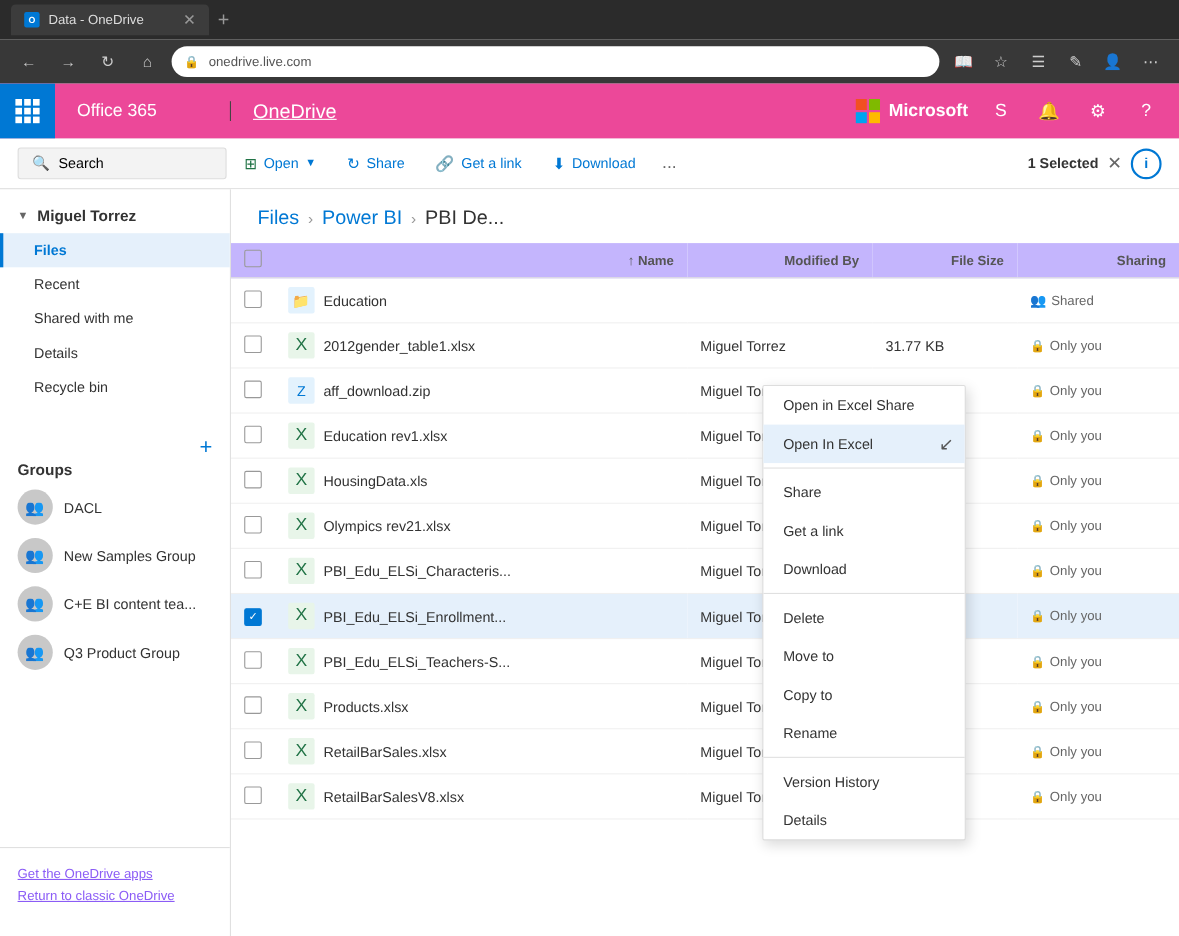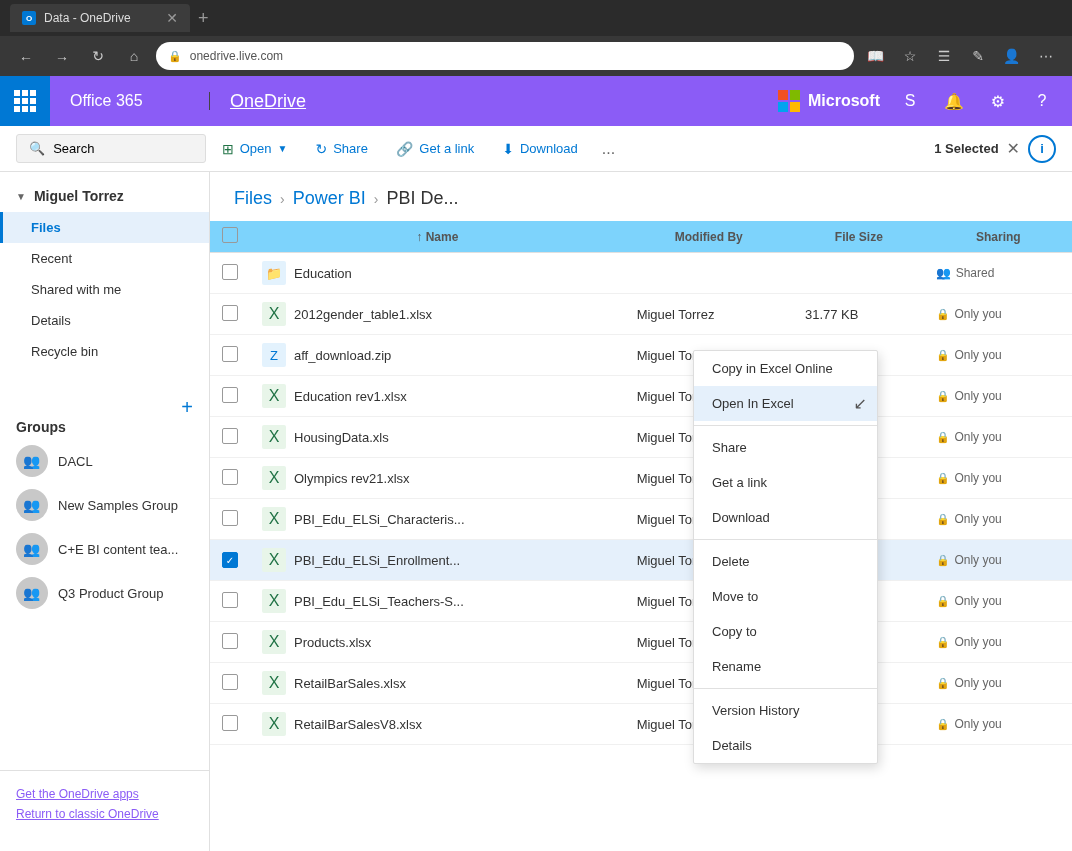--- a/index.html
+++ b/index.html
@@ -12,21 +12,21 @@
     .browser-tab .tab-title { flex: 1; white-space: nowrap; overflow: hidden; text-overflow: ellipsis; }
     .browser-tab .close-tab { color: #999; font-size: 14px; cursor: pointer; }
     .new-tab-btn { color: #999; font-size: 18px; cursor: pointer; background: none; border: none; }
     .browser-controls { background: #383838; height: 40px; display: flex; align-items: center; padding: 0 12px; gap: 8px; }
     .ctrl-btn { width: 28px; height: 28px; display: flex; align-items: center; justify-content: center; color: #ccc; font-size: 14px; cursor: pointer; border-radius: 50%; }
     .address-bar { flex: 1; background: #fff; border-radius: 16px; height: 28px; display: flex; align-items: center; padding: 0 12px; font-size: 12px; color: #555; gap: 8px; }
     .address-lock { color: #888; font-size: 11px; }
     .browser-actions { display: flex; gap: 6px; align-items: center; }
 
     
-    .app-header { background: #8b5cf6; height: 50px; display: flex; align-items: center; }
+    .app-header { background: #ec4899; height: 50px; display: flex; align-items: center; }
     .waffle-btn { width: 50px; height: 50px; display: flex; align-items: center; justify-content: center; background: #0078d4; cursor: pointer; }
     .waffle-icon { display: grid; grid-template-columns: repeat(3, 6px); grid-template-rows: repeat(3, 6px); gap: 2px; }
     .waffle-dot { background: white; width: 6px; height: 6px; }
     .app-name { color: white; font-size: 16px; font-weight: 400; padding: 0 20px; min-width: 160px; border-right: 1px solid #444; }
     .app-product { color: white; font-size: 18px; font-weight: 300; padding: 0 20px; text-decoration: underline; }
     .ms-logo { display: flex; align-items: center; gap: 2px; margin-left: auto; }
     .ms-logo-text { color: white; font-size: 16px; font-weight: 700; }
     .ms-squares { display: grid; grid-template-columns: 10px 10px; grid-template-rows: 10px 10px; gap: 2px; margin-right: 6px; }
     .ms-sq { width: 10px; height: 10px; }
     .ms-sq.red { background: #f25022; }
@@ -69,21 +69,21 @@
 
     
     .content { flex: 1; background: #fff; overflow-y: auto; position: relative; }
     .breadcrumb { display: flex; align-items: center; gap: 8px; padding: 16px 24px 12px 24px; font-size: 18px; color: #333; }
     .breadcrumb-sep { color: #999; font-size: 14px; }
     .breadcrumb-item { color: #0078d4; cursor: pointer; }
     .breadcrumb-current { color: #333; }
 
     
     .file-table { width: 100%; border-collapse: collapse; }
-    .file-table th { padding: 6px 12px; text-align: center; font-weight: 600; color: #555; font-size: 12px; border-bottom: 1px solid #e0e0e0; background: #7dd3fc; }
+    .file-table th { padding: 6px 12px; text-align: right; font-weight: 600; color: #555; font-size: 12px; border-bottom: 1px solid #e0e0e0; background: #c4b5fd; }
     .file-table td { padding: 8px 12px; border-bottom: 1px solid #f0f0f0; color: #333; font-size: 13px; white-space: nowrap; }
     .file-table tr.selected td { background: #e5f0fb; }
     .file-icon { width: 24px; height: 24px; display: inline-flex; align-items: center; justify-content: center; }
     .file-icon.excel { color: #217346; font-size: 16px; background: #e8f5e9; border-radius: 2px; }
     .file-icon.zip { color: #0078d4; background: #e3f2fd; border-radius: 2px; }
     .file-icon.edu { color: #0078d4; background: #e3f2fd; border-radius: 2px; }
     .check-col { width: 32px; text-align: center; }
     .check-box { width: 16px; height: 16px; border: 1.5px solid #999; border-radius: 2px; display: inline-flex; align-items: center; justify-content: center; }
     .check-box.checked { background: #0078d4; border-color: #0078d4; color: white; font-size: 10px; }
     .sharing-badge { display: flex; align-items: center; gap: 4px; color: #666; font-size: 12px; }
@@ -466,21 +466,21 @@
                 <span class="lock-icon">🔒</span>
                 <span>Only you</span>
               </div>
             </td>
         </tr>
       </tbody>
     </table>
 
     <div class="context-menu">
       <div class="context-menu-item">
-        <span>Copy in Excel Online</span>
+        <span>Open in Excel Share</span>
       </div>
       <div class="context-menu-item active-item" style="position:relative;">
         <span>Open In Excel</span>
         <span style="position:absolute;right:10px;font-size:16px;color:#555;">↙</span>
       </div>
       <div class="context-menu-sep"></div>
       <div class="context-menu-item">
         <span>Share</span>
       </div>
       <div class="context-menu-item">

